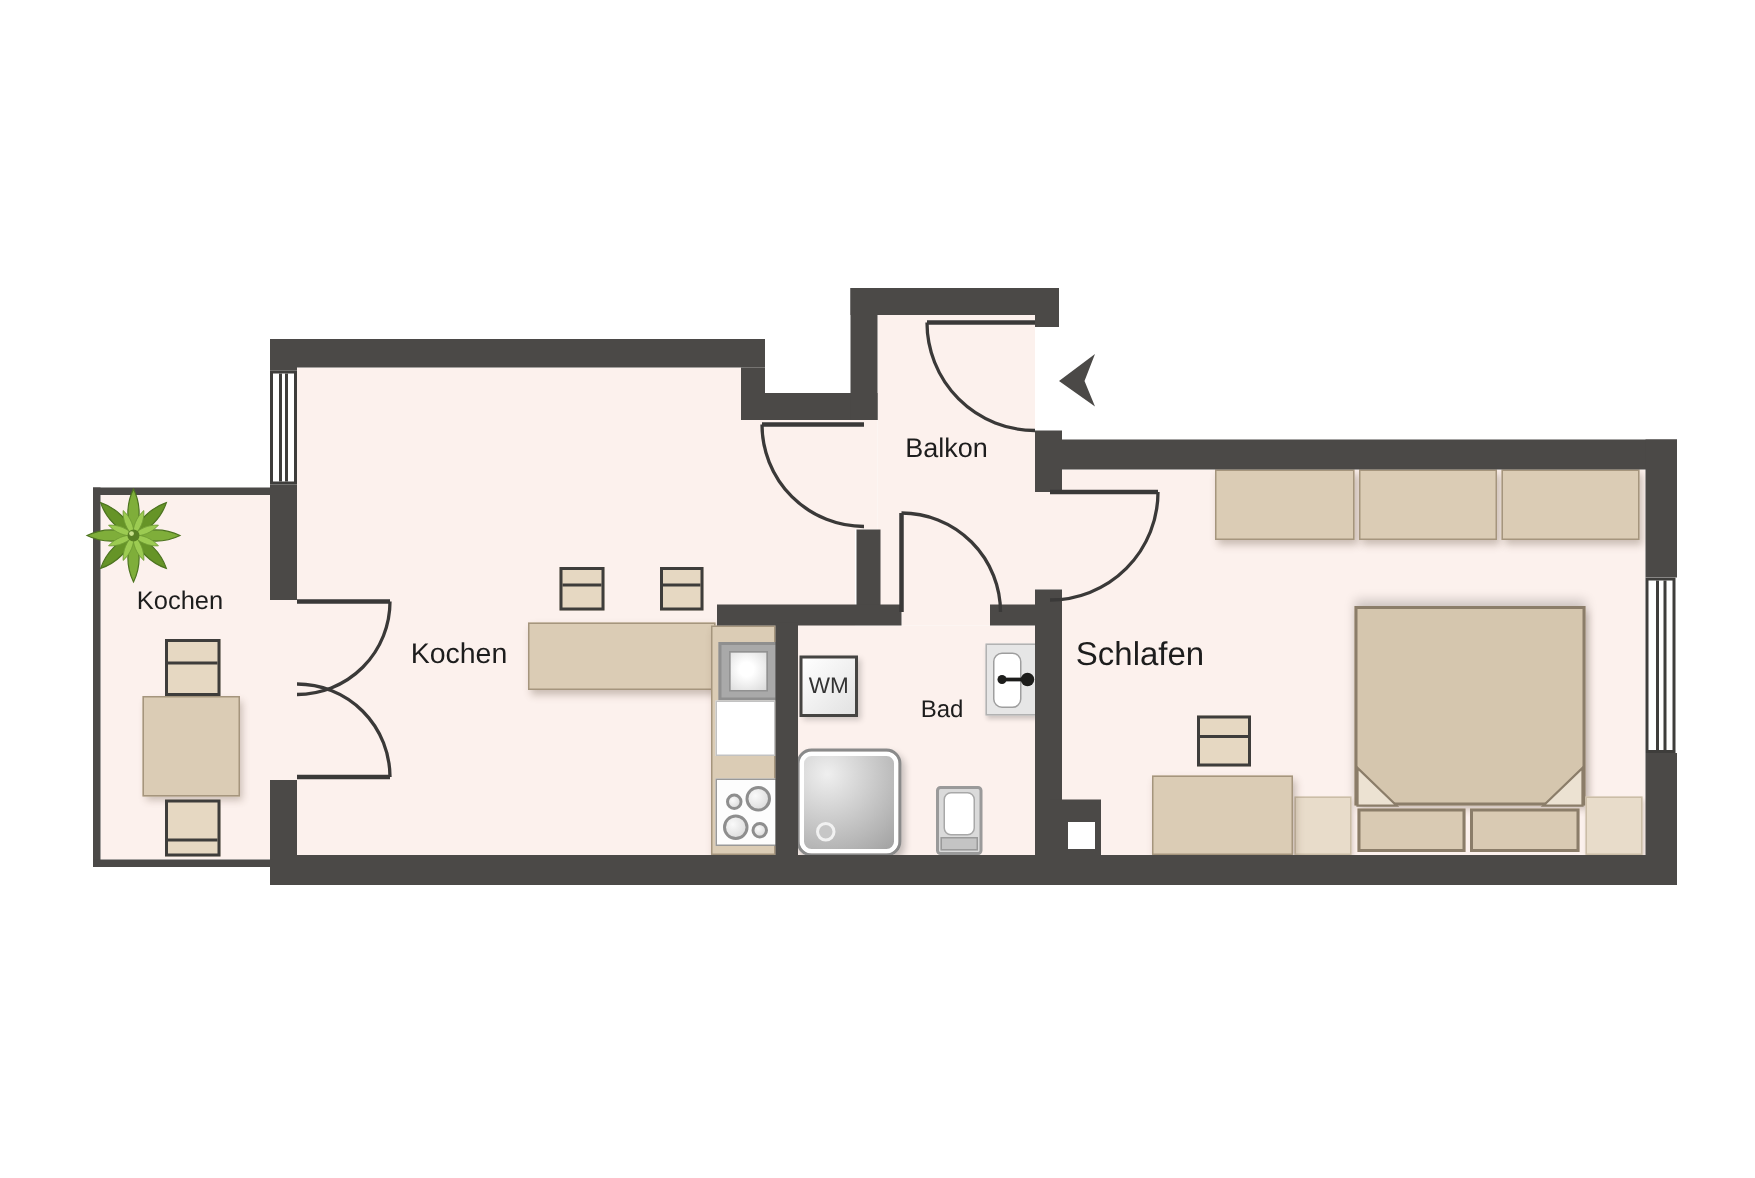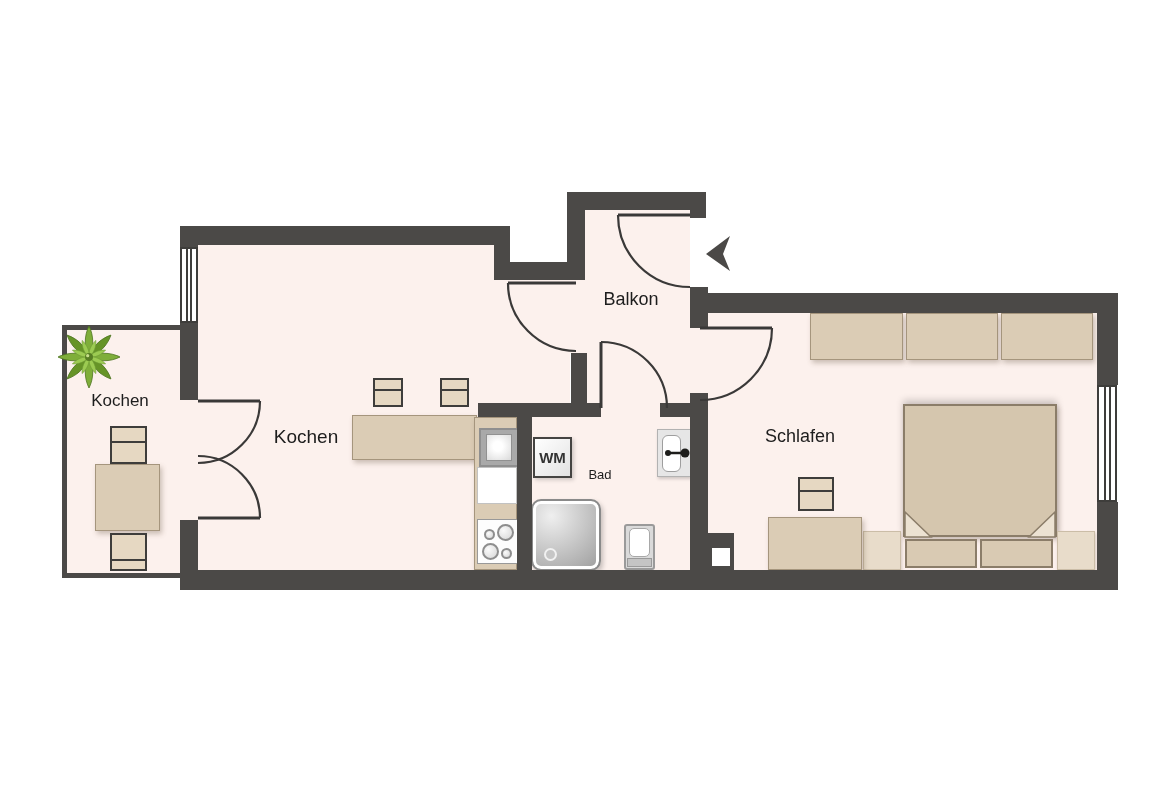--- a/index.html
+++ b/index.html
@@ -4,21 +4,21 @@
 <style>
   html,body{margin:0;padding:0;background:#ffffff;}
   #plan{position:relative;width:1170px;height:785px;background:#ffffff;overflow:hidden;
         font-family:"Liberation Sans",sans-serif;}
   .floor{position:absolute;background:#fcf1ed;}
   .wall{position:absolute;background:#4b4947;}
   .bwall{position:absolute;background:#4b4947;}
   .notch{position:absolute;background:#ffffff;}
   .window{position:absolute;background:#ffffff;border:2px solid #3e3d3b;box-sizing:border-box;}
   .window i{position:absolute;top:0;bottom:0;width:2px;background:#3e3d3b;display:block;}
-  .furn{position:absolute;box-sizing:border-box;font-weight:bold;}
+  .furn{position:absolute;box-sizing:border-box;}
   .furn i,.furn span{display:block;box-sizing:border-box;}
   .f-beige{background:#dbccb5;border:1px solid #a5957d;box-shadow:2px 3px 5px rgba(90,70,50,.30);}
   .f-beigelight{background:#e8dcca;border:1px solid #cbbda7;box-shadow:1px 2px 3px rgba(90,70,50,.22);}
   .f-duvet{background:#d5c6ae;border:2px solid #8b7d69;box-shadow:0 -4px 7px rgba(0,0,0,.18),2px 3px 5px rgba(90,70,50,.28);}
   .f-pillow{background:#d9cab3;border:2px solid #8b7d69;}
   .f-stool{background:#e6d8c2;border:2px solid #3e3d3b;}
   .f-stool i{position:absolute;left:0;right:0;height:2px;background:#3e3d3b;}
   .f-wm{background:linear-gradient(135deg,#ffffff,#e2e2e2);border:2px solid #454442;display:flex;
         align-items:center;justify-content:center;font-size:15px;color:#333;box-shadow:2px 2px 4px rgba(0,0,0,.18);}
   .f-appl{background:#a9a9a9;border:2px solid #8f8f8f;}
@@ -170,15 +170,15 @@
         <path transform="rotate(247.5) scale(0.58)" d="M0,2 C5,-9 5,-21 0,-31 C-5,-21 -5,-9 0,2" fill="#9ccb52" stroke="#6d9a33" stroke-width="0.9"></path>
         <path transform="rotate(292.5) scale(0.58)" d="M0,2 C5,-9 5,-21 0,-31 C-5,-21 -5,-9 0,2" fill="#9ccb52" stroke="#6d9a33" stroke-width="0.9"></path>
         <path transform="rotate(337.5) scale(0.58)" d="M0,2 C5,-9 5,-21 0,-31 C-5,-21 -5,-9 0,2" fill="#9ccb52" stroke="#6d9a33" stroke-width="0.9"></path>
         <circle r="4" fill="#587f24"></circle>
         <circle cx="-1.3" cy="-1.3" r="1.6" fill="#c8e08c"></circle>
       </g>
     </svg>
     <div class="room-label" style="left: 120px; top: 401px; font-size: 17px;">Kochen</div>
     <div class="room-label" style="left: 306px; top: 437px; font-size: 19px;">Kochen</div>
     <div class="room-label" style="left: 631px; top: 299px; font-size: 18px;">Balkon</div>
-    <div class="room-label" style="left: 600px; top: 474px; font-size: 13px;">Bad</div>
-    <div class="room-label" style="left: 800px; top: 436px; font-size: 18px;">Schlafen</div>
+    <div class="room-label" style="left: 628px; top: 474px; font-size: 16px;">Bad</div>
+    <div class="room-label" style="left: 760px; top: 436px; font-size: 22px;">Schlafen</div>
   </div>
 
 </body></html>

